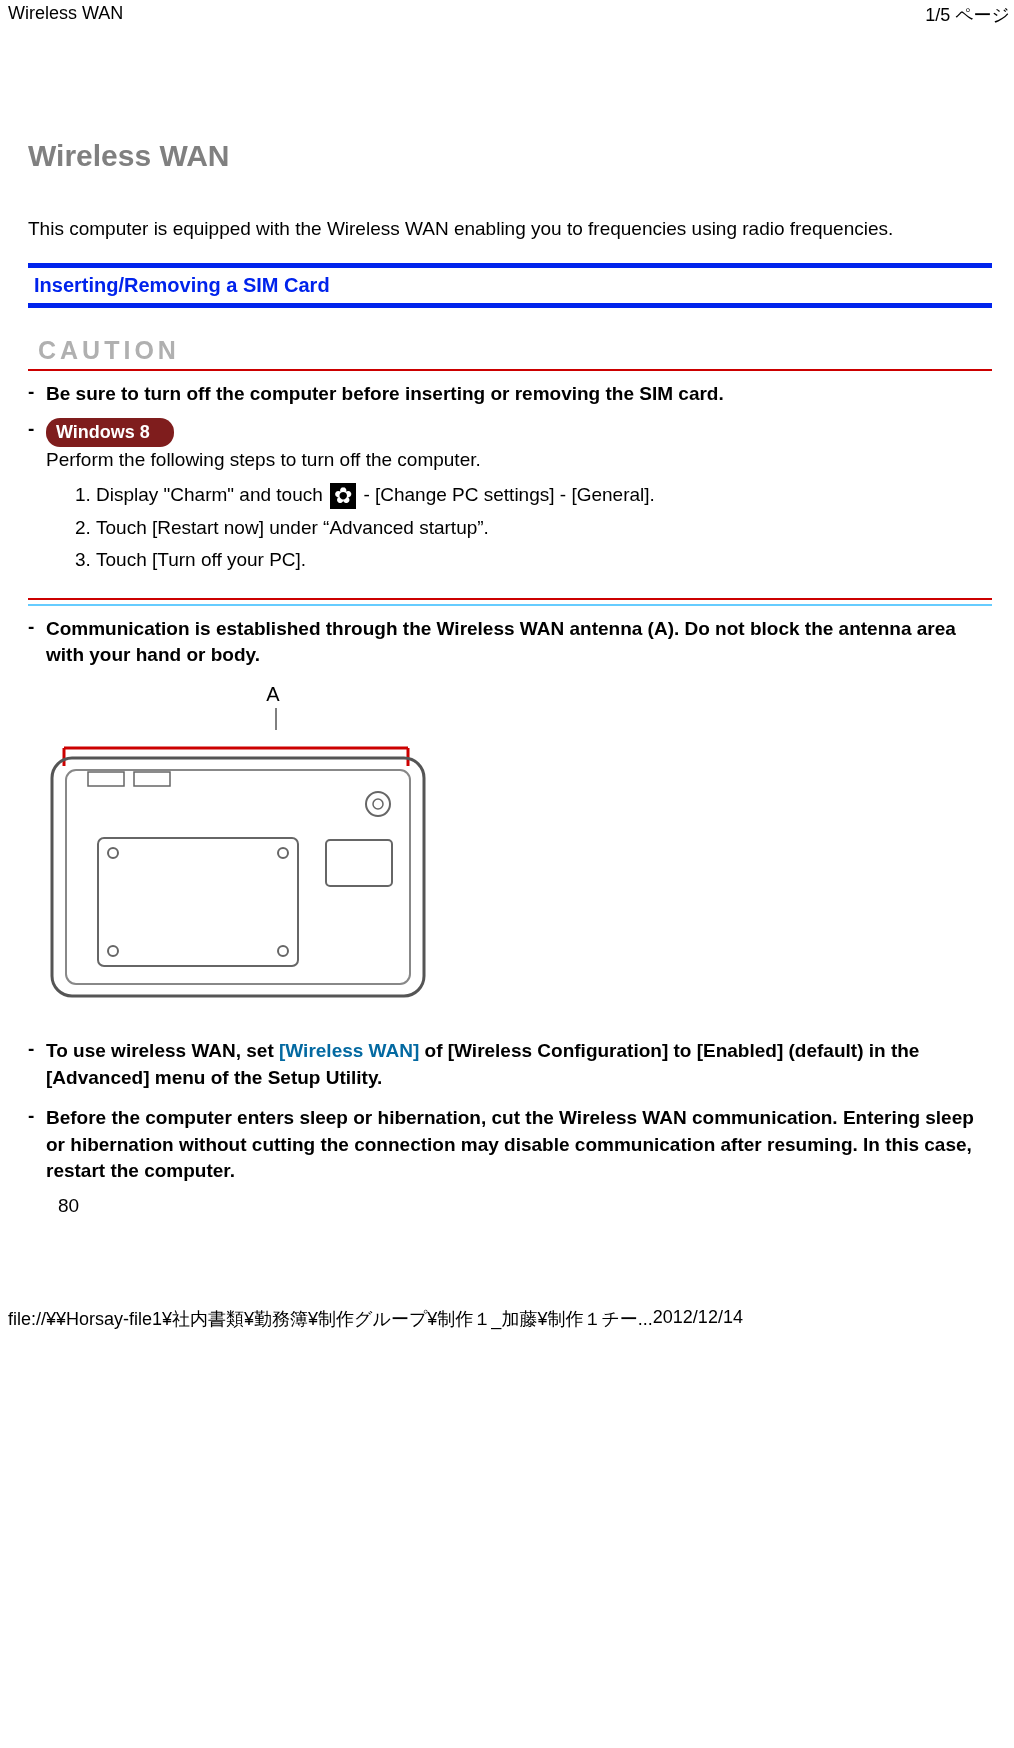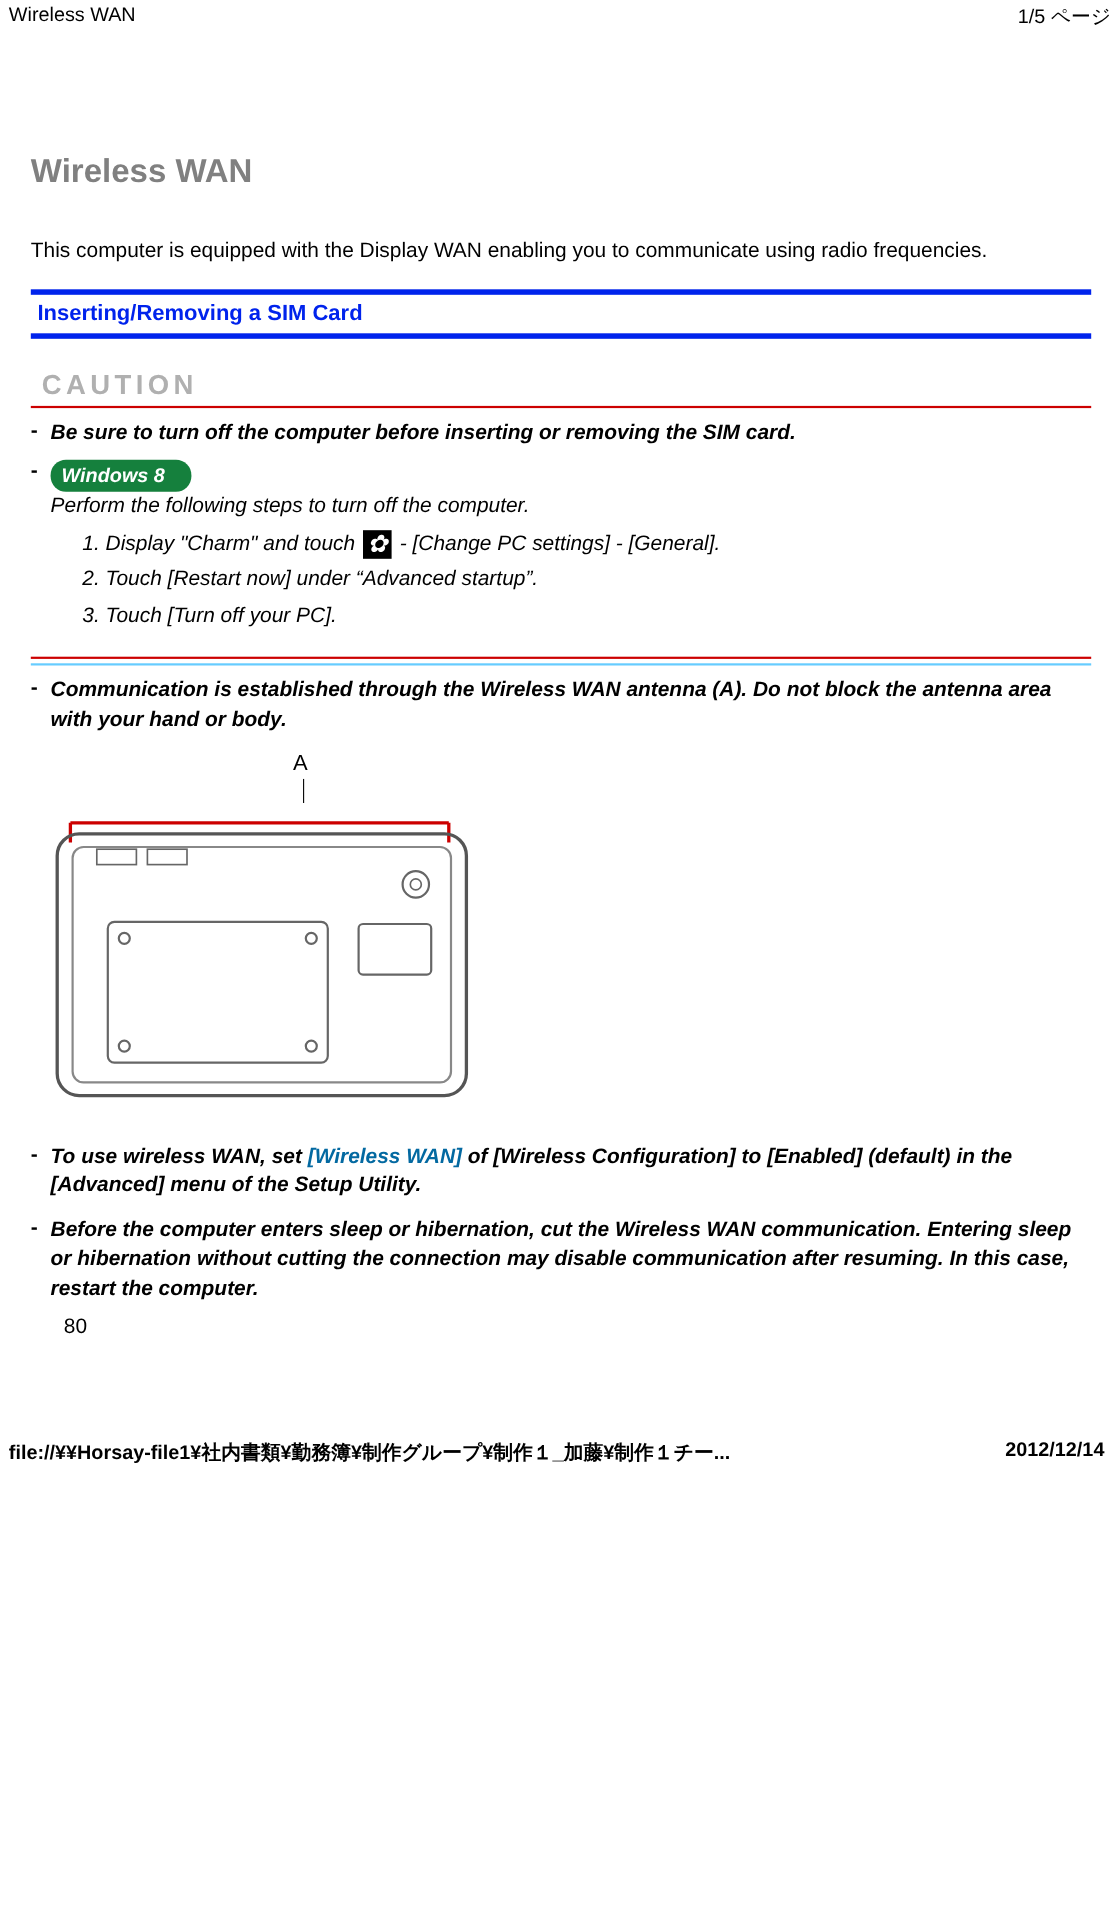--- a/index.html
+++ b/index.html
@@ -75,28 +75,27 @@
     margin-bottom: 10px;
   }
   .bullets .dash {
     flex: 0 0 18px;
     font-weight: bold;
   }
   .bullets .txt {
     flex: 1;
     font-weight: bold;
     line-height: 1.4;
-    font-style: italic;
   }
   .bullets .txt.normal {
     font-weight: normal;
   }
   .win8-badge {
     display: inline-block;
-    background: #15803d;
+    background: #7f1d1d;
     color: #fff;
     font-weight: bold;
     border-radius: 14px;
     padding: 2px 24px 2px 10px;
     font-size: 18px;
     vertical-align: middle;
   }
   ol.steps {
     margin: 8px 0 0 26px;
     padding: 0 0 0 24px;
@@ -123,24 +122,23 @@
     margin: 14px 0 30px 20px;
   }
   .a-label {
     text-align: center;
     font-size: 20px;
     margin-left: 70px;
     margin-bottom: 2px;
   }
   .footer {
     display: flex;
-    justify-content: space-between;
+    justify-content: flex-start;
     padding: 90px 10px 4px 8px;
     font-size: 18px;
-    font-weight: bold;
   }
   .page-number {
     margin-left: 30px;
     margin-top: 2px;
     font-size: 19px;
   }
   .green-link {
     color: #0369a1;
   }
 </style>
@@ -149,21 +147,21 @@
 
 <div class="doc-header">
   <span>Wireless WAN</span>
   <span>1/5 ページ</span>
 </div>
 
 <div class="content">
 
   <h1 class="page-title">Wireless WAN</h1>
 
-  <div class="body-text">This computer is equipped with the Display WAN enabling you to communicate using radio frequencies.</div>
+  <div class="body-text">This computer is equipped with the Wireless WAN enabling you to frequencies using radio frequencies.</div>
 
   <div class="blue-bar"></div>
   <h2 class="section-title">Inserting/Removing a SIM Card</h2>
   <div class="blue-bar"></div>
 
 
   <div class="block-label">CAUTION</div>
   <hr class="red-rule">
 
   <div class="bullets">

